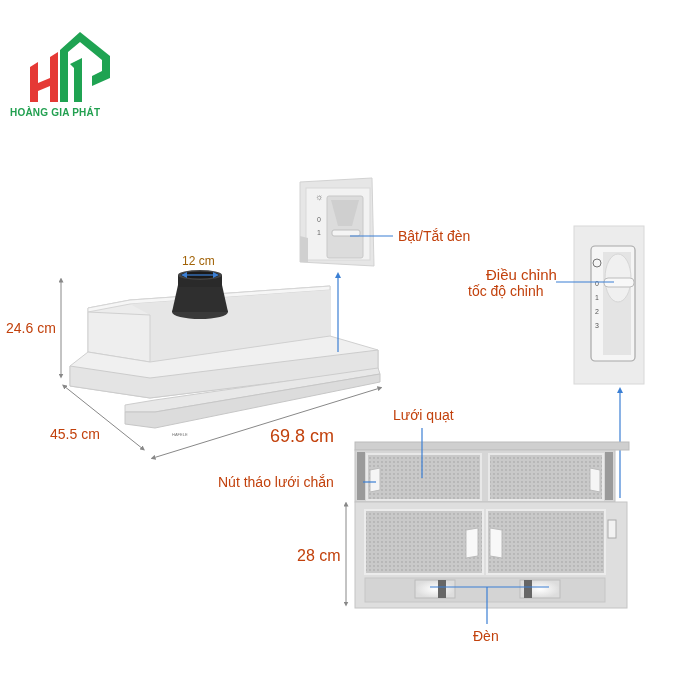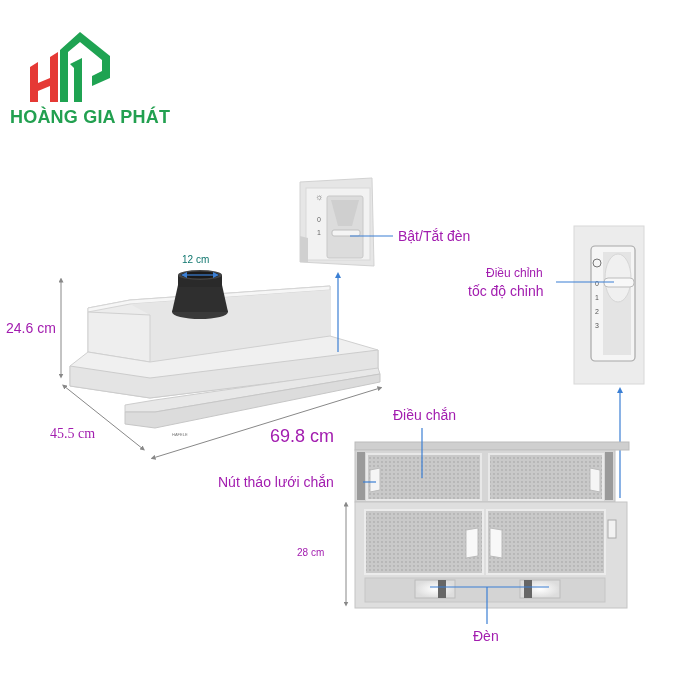--- a/index.html
+++ b/index.html
@@ -1,18 +1,18 @@
 <!DOCTYPE html>
 <html><head>
 <meta charset="utf-8">
 <style>
   html,body{margin:0;padding:0;background:#fff;}
   body{width:700px;height:700px;position:relative;overflow:hidden;font-family:"Liberation Sans","DejaVu Sans",sans-serif;}
-  .lbl{position:absolute;color:#a21caf;font-size:13px;white-space:nowrap;}
-  .brand{position:absolute;left:10px;top:107px;font-weight:bold;font-size:18px;color:#22a050;letter-spacing:0.2px;}
+  .lbl{position:absolute;color:#c2410c;font-size:13px;white-space:nowrap;}
+  .brand{position:absolute;left:10px;top:107px;font-weight:bold;font-size:10px;color:#22a050;letter-spacing:0.2px;}
   svg{position:absolute;left:0;top:0;}
 </style>
 </head>
 <body>
 
 <div>
   <svg width="160" height="110" viewBox="0 0 160 110" style="left:0;top:20px;">
 
     <path d="M30 47 L38 42 L38 63 L50 58 L50 37 L58 32 L58 82 L50 82 L50 66 L38 71 L38 82 L30 82 Z" fill="#e53935"></path>
 
@@ -131,26 +131,26 @@
   </g>
 
   <line x1="422" y1="428" x2="422" y2="478" stroke="#3b7fd4" stroke-width="1.2"></line>
   <line x1="363" y1="482" x2="376" y2="482" stroke="#3b7fd4" stroke-width="1.2"></line>
   <line x1="430" y1="587" x2="549" y2="587" stroke="#3b7fd4" stroke-width="1.2"></line>
   <line x1="487" y1="587" x2="487" y2="624" stroke="#3b7fd4" stroke-width="1.2"></line>
 
   <line x1="346" y1="504" x2="346" y2="604" stroke="#888" stroke-width="1" marker-start="url(#ag)" marker-end="url(#ag)"></line>
 </svg>
 
-<div class="lbl" style="left:182px;top:254px;color:#0f766e;font-size:10px;">12 cm</div>
+<div class="lbl" style="left:182px;top:254px;color:#a16207;font-size:12px;">12 cm</div>
 <div class="lbl" style="left:6px;top:320px;font-size:14px;">24.6 cm</div>
-<div class="lbl" style="left:50px;top:426px;font-size:14px;font-family:Liberation Serif, serif;">45.5 cm</div>
+<div class="lbl" style="left:50px;top:426px;font-size:14px;">45.5 cm</div>
 <div class="lbl" style="left:270px;top:426px;font-size:18px;">69.8 cm</div>
 
 <div class="lbl" style="left:398px;top:228px;font-size:14px;">Bật/Tắt đèn</div>
 
-<div class="lbl" style="left:486px;top:266px;font-size:12px;text-align:left;width:66px;">Điều chỉnh</div>
+<div class="lbl" style="left:486px;top:266px;font-size:15px;text-align:left;width:66px;">Điều chỉnh</div>
 <div class="lbl" style="left:468px;top:283px;font-size:14px;">tốc độ chỉnh</div>
 
-<div class="lbl" style="left:393px;top:407px;font-size:14px;">Điều chắn</div>
+<div class="lbl" style="left:393px;top:407px;font-size:14px;">Lưới quạt</div>
 <div class="lbl" style="left:218px;top:474px;font-size:14px;">Nút tháo lưới chắn</div>
-<div class="lbl" style="left:297px;top:547px;font-size:10px;">28 cm</div>
+<div class="lbl" style="left:297px;top:547px;font-size:16px;">28 cm</div>
 <div class="lbl" style="left:473px;top:628px;font-size:14px;">Đèn</div>
 
 </body></html>

